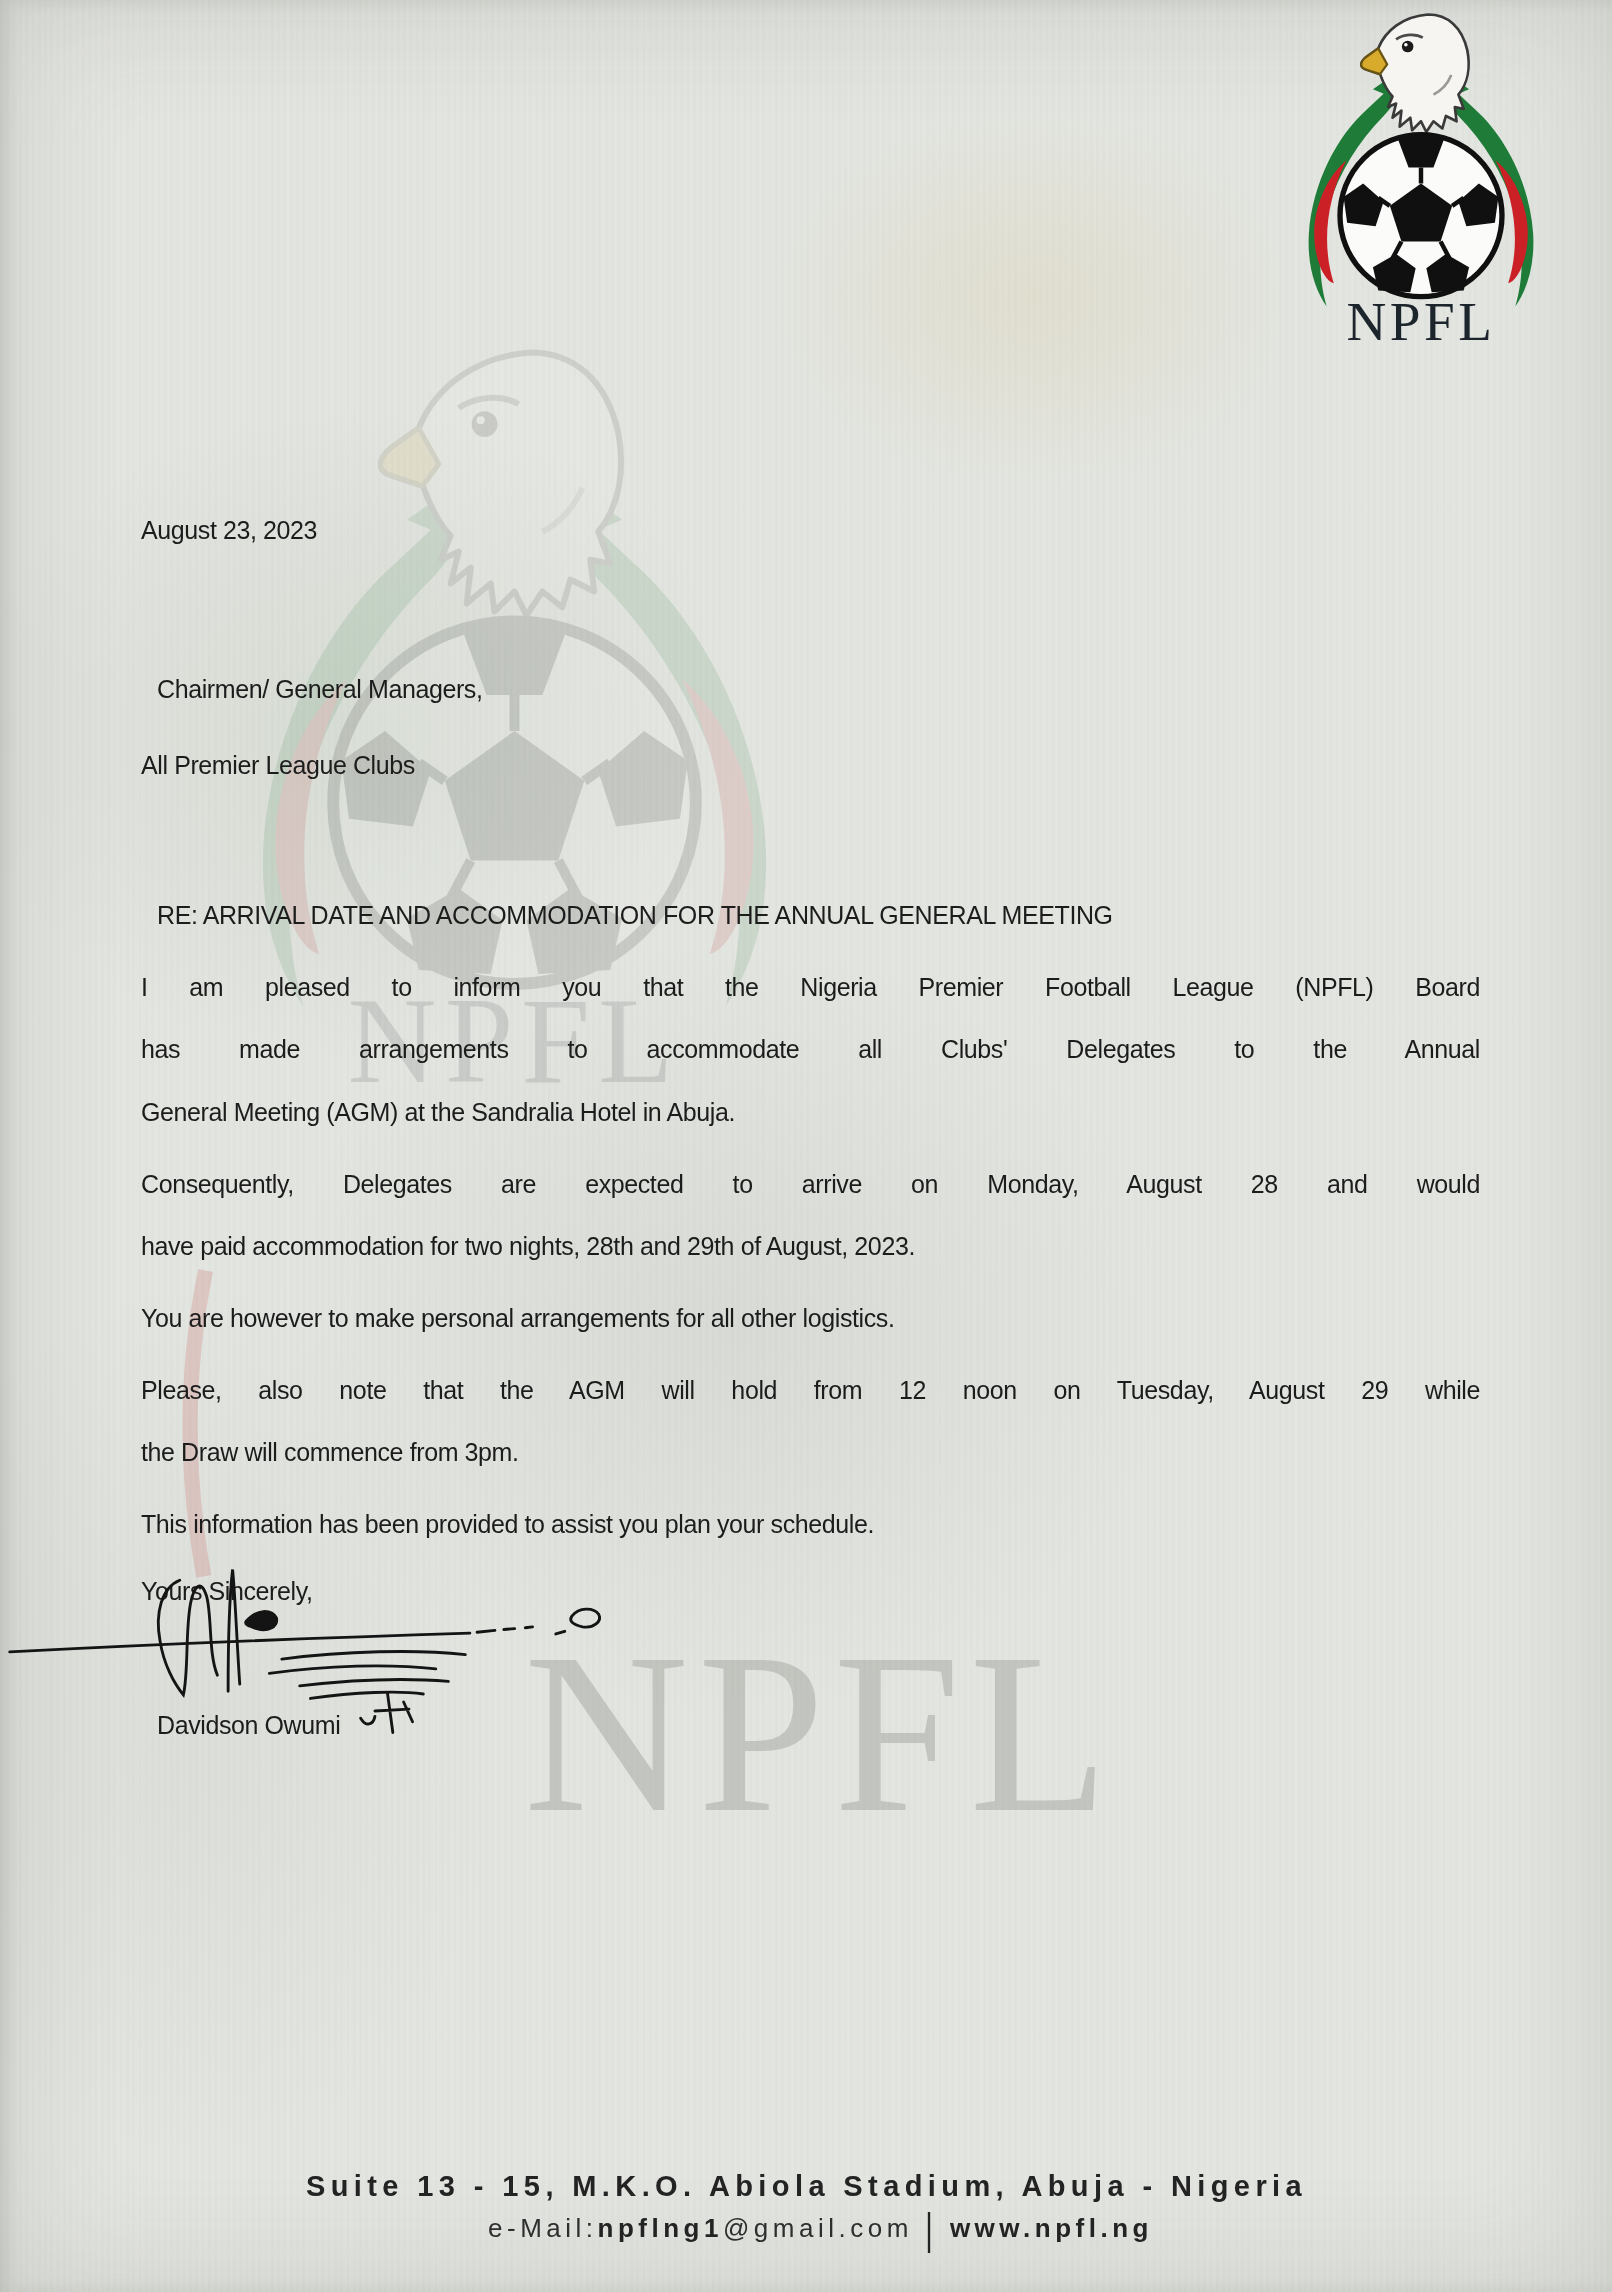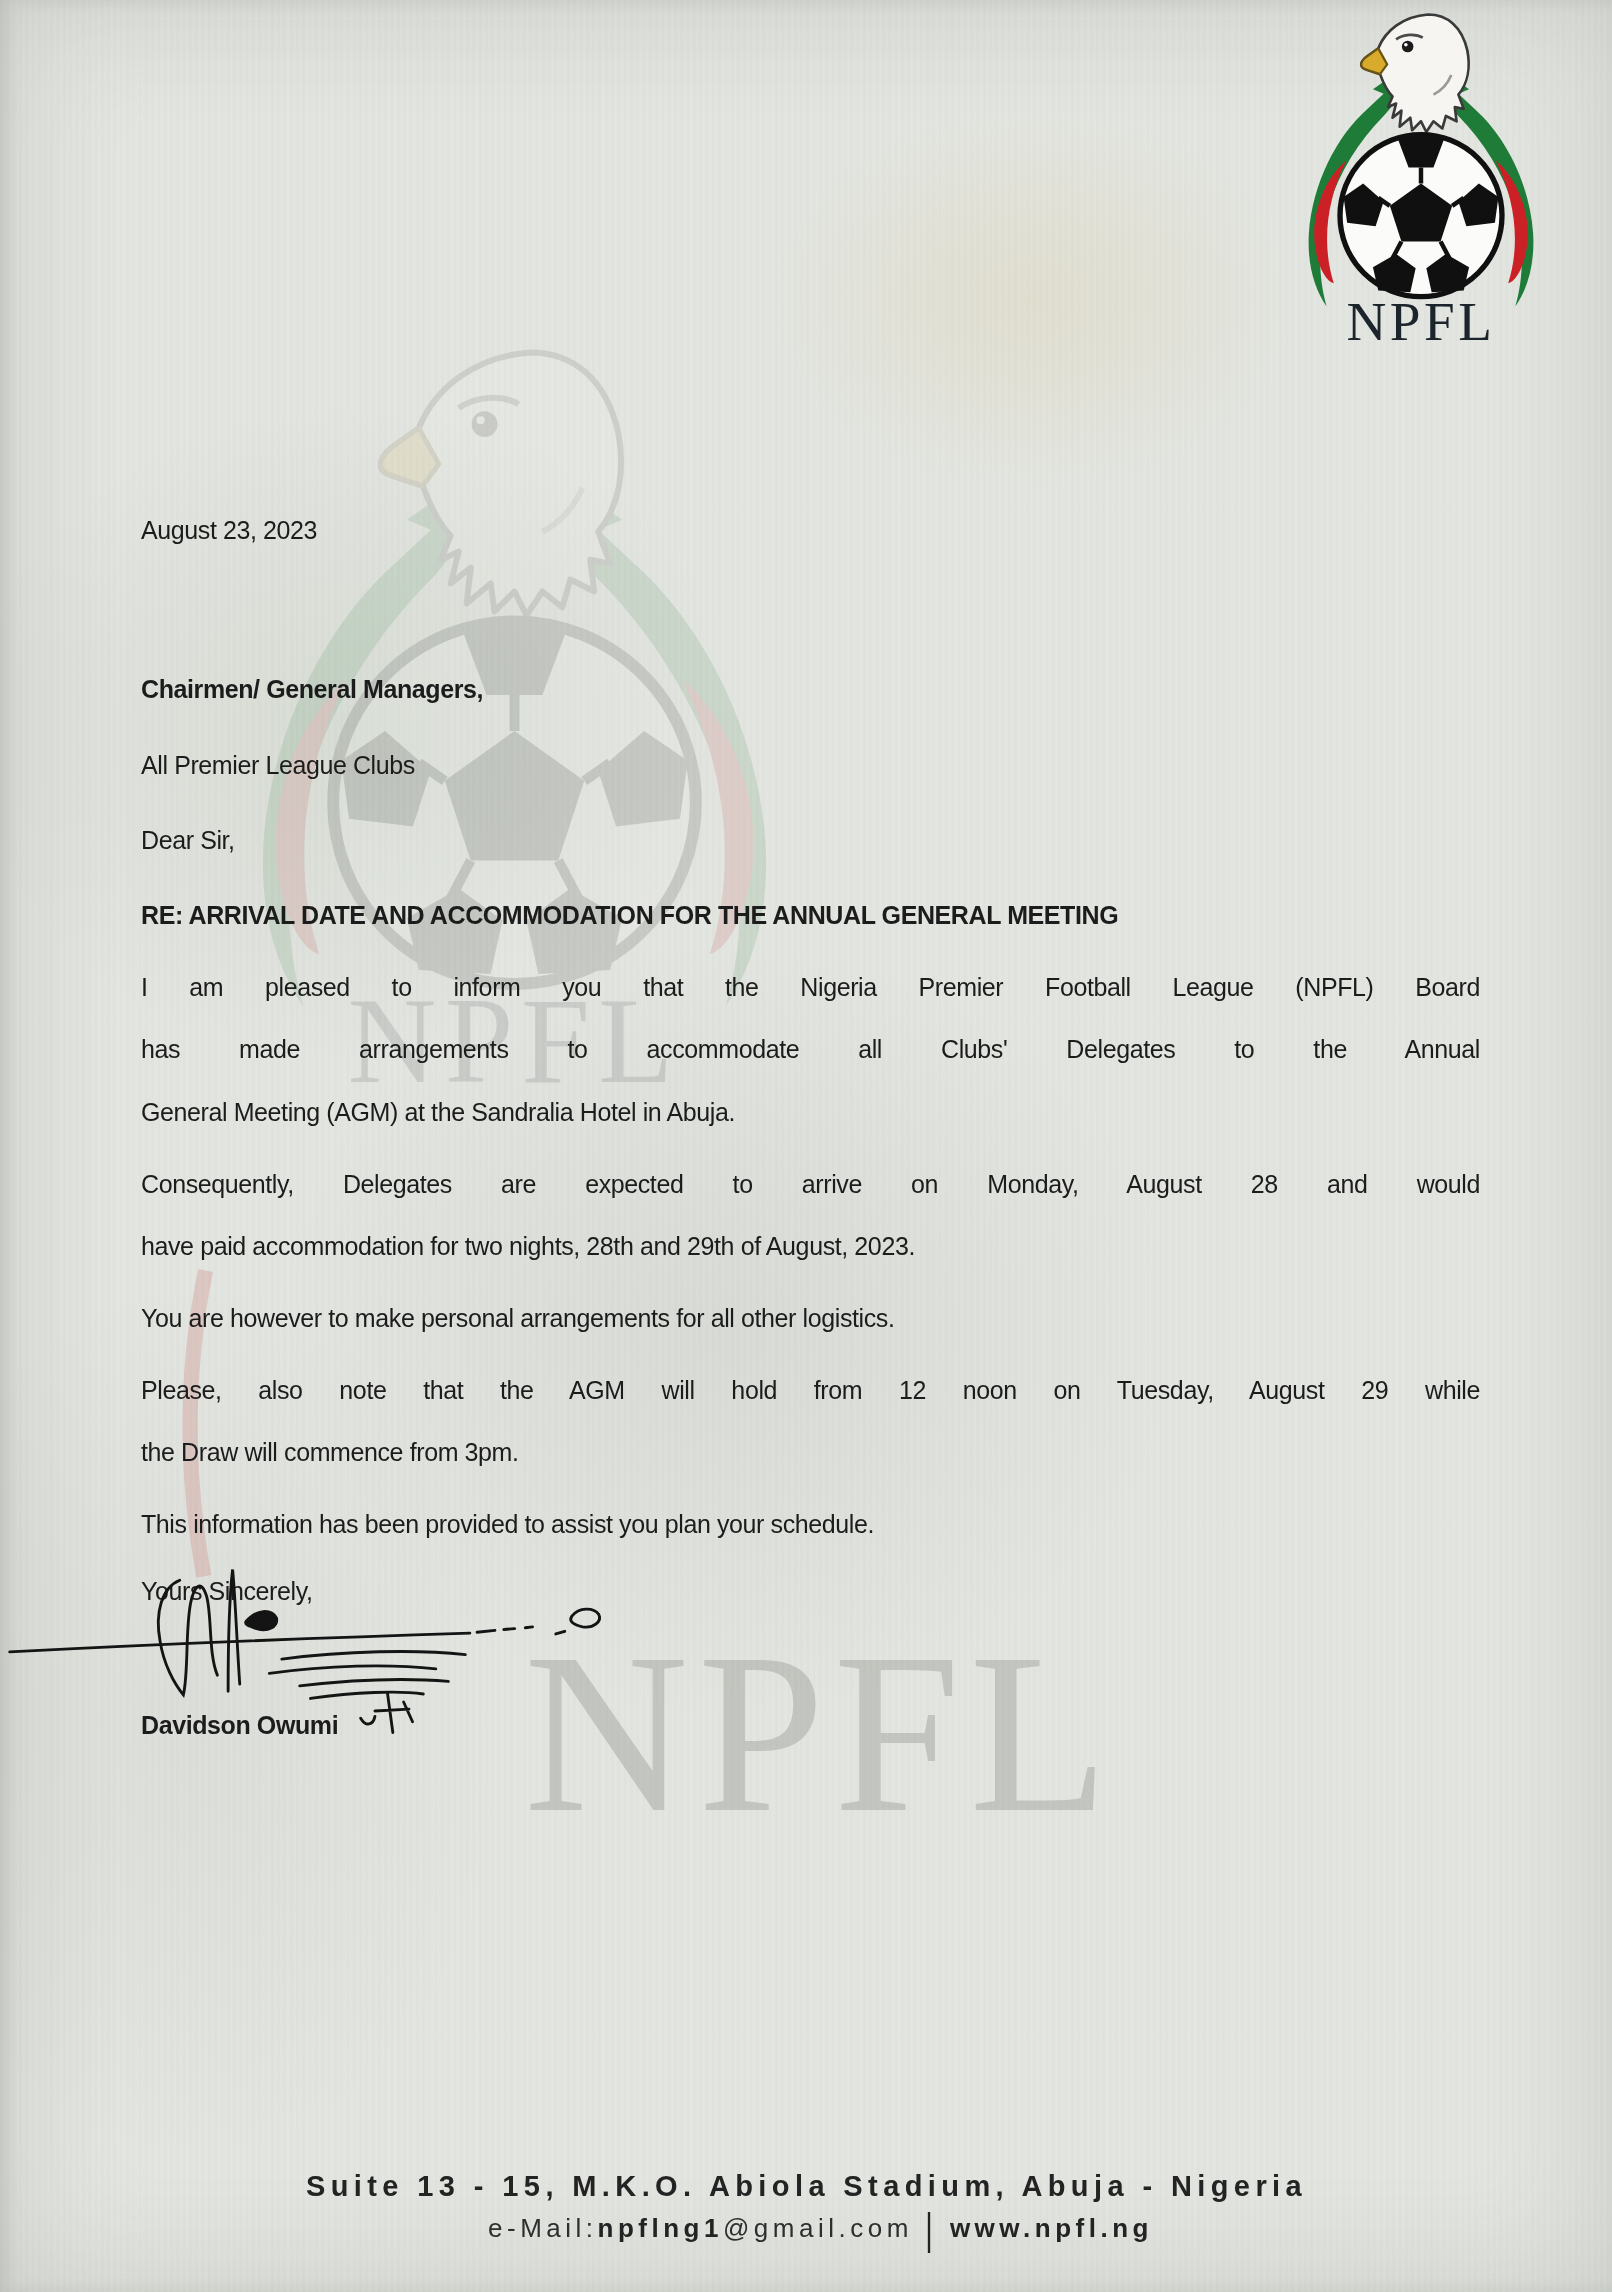--- a/index.html
+++ b/index.html
@@ -19,21 +19,21 @@
       repeating-linear-gradient(90deg, rgba(40,50,40,0.016) 0 2.7px, rgba(255,255,255,0.015) 2.7px 6.3px),
       #e3e5e0;
     box-shadow: inset 0 0 125px rgba(55,65,55,0.14), inset 7.2px 0 16px rgba(40,45,40,0.10);
   }
 
   
   .tline{
     position:absolute;left:141px;width:1339px;height:63px;line-height:63px;
     font-size:25px;letter-spacing:-0.4px;white-space:nowrap;
   }
-  .bold{font-weight:700;}
+  .bold{font-weight:400;margin-left:16px;}
   .it{font-style:italic;}
   
   .just{white-space:normal;text-align:justify;text-align-last:justify;}
 
   
   #ghost-logo{position:absolute;left:116px;top:340px;width:797px;height:768px;opacity:0.12;filter:saturate(0.85);}
   #wm-text{
     position:absolute;left:524px;top:1619px;
     font-family:"Liberation Serif",serif;font-size:228px;line-height:228px;
     letter-spacing:9px;color:rgba(95,100,90,0.24);
@@ -126,21 +126,20 @@
     <path d="M34,4 C 12,112 10,224 32,346" fill="none" stroke="rgba(196,80,80,0.20)" stroke-width="17"></path>
   </svg>
 
   <svg id="logo" viewBox="0 0 400 385">
     <use href="#npflLogo"></use>
   </svg>
 
   <div class="tline" style="top:499px">August 23, 2023</div>
   <div class="tline bold" style="top:658px">Chairmen/ General Managers,</div>
   <div class="tline" style="top:734px">All Premier League Clubs</div>
-  <div class="tline" style="top:809px">Dear Sir,</div>
   <div class="tline bold" style="top:884px">RE: ARRIVAL DATE AND ACCOMMODATION FOR THE ANNUAL GENERAL MEETING</div>
 
   <div class="tline just" style="top:956px">I am pleased to inform you that the Nigeria Premier Football League (NPFL) Board</div>
   <div class="tline just" style="top:1018px">has made arrangements to accommodate all Clubs' Delegates to the Annual</div>
   <div class="tline" style="top:1081px">General Meeting (AGM) at the Sandralia Hotel in Abuja.</div>
 
   <div class="tline just" style="top:1153px">Consequently, Delegates are expected to arrive on Monday, August 28 and would</div>
   <div class="tline" style="top:1215px">have paid accommodation for two nights, 28th and 29th of August, 2023.</div>
 
   <div class="tline" style="top:1287px">You are however to make personal arrangements for all other logistics.</div>

